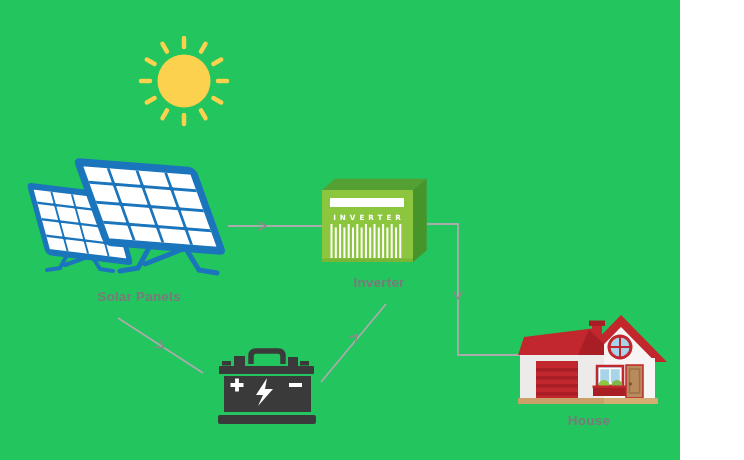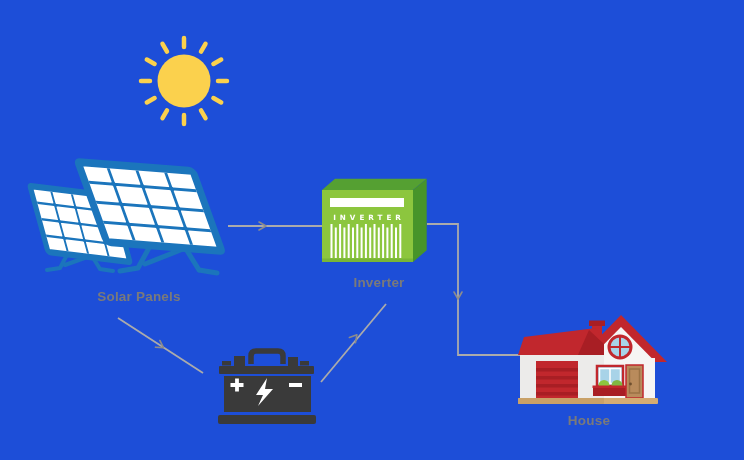--- a/index.html
+++ b/index.html
@@ -1,17 +1,17 @@
 <!DOCTYPE html>
 <html style="--sun-yellow: #FBD14D; --panel-blue: #1B75BC; --inverter-front: #8CC63E; --inverter-top: #55A032; --inverter-side: #47942A; --battery-dark: #3A3A3A; --roof-red: #C1272D; --roof-dark: #A81E24; --wall-white: #F6F5F4; --window-blue: #A8D3E8; --door-tan: #B98B5C; --base-tan: #D5AC72; --bush-green: #7FB842; --line-gray: #ABABAB; --arrow-gray: #8C8C8C; --label-gray: #7A7A7A;"><head>
 <meta charset="utf-8">
 <style>
   html,body{margin:0;padding:0;background:#fff;}
   body{width:744px;height:460px;overflow:hidden;font-family:"Liberation Sans",sans-serif;}
-  .stage{position:relative;width:744px;height:460px;background:#1d4ed8;}
+  .stage{position:relative;width:680px;height:460px;background:#22c55e;}
   svg{display:block;}
   .edge{stroke:var(--line-gray);stroke-width:1.8;fill:none;}
   .chevron{stroke:var(--arrow-gray);stroke-width:1.6;fill:none;stroke-linecap:round;stroke-linejoin:round;}
   .node-label{fill:var(--label-gray);font-size:13.5px;font-weight:bold;letter-spacing:.2px;font-family:"Liberation Sans",sans-serif;}
   .device-label{fill:#ffffff;font-size:7.2px;font-weight:bold;letter-spacing:4px;font-family:"DejaVu Sans",sans-serif;}
   .sun-fill{fill:var(--sun-yellow);}
   .sun-rays{stroke:var(--sun-yellow);stroke-width:4.5;stroke-linecap:round;fill:none;}
   .panel-frame{fill:#ffffff;stroke:var(--panel-blue);stroke-width:8;stroke-linejoin:round;}
   .panel-grid{stroke:var(--panel-blue);stroke-width:3;fill:none;}
   .panel-node{fill:var(--panel-blue);}

